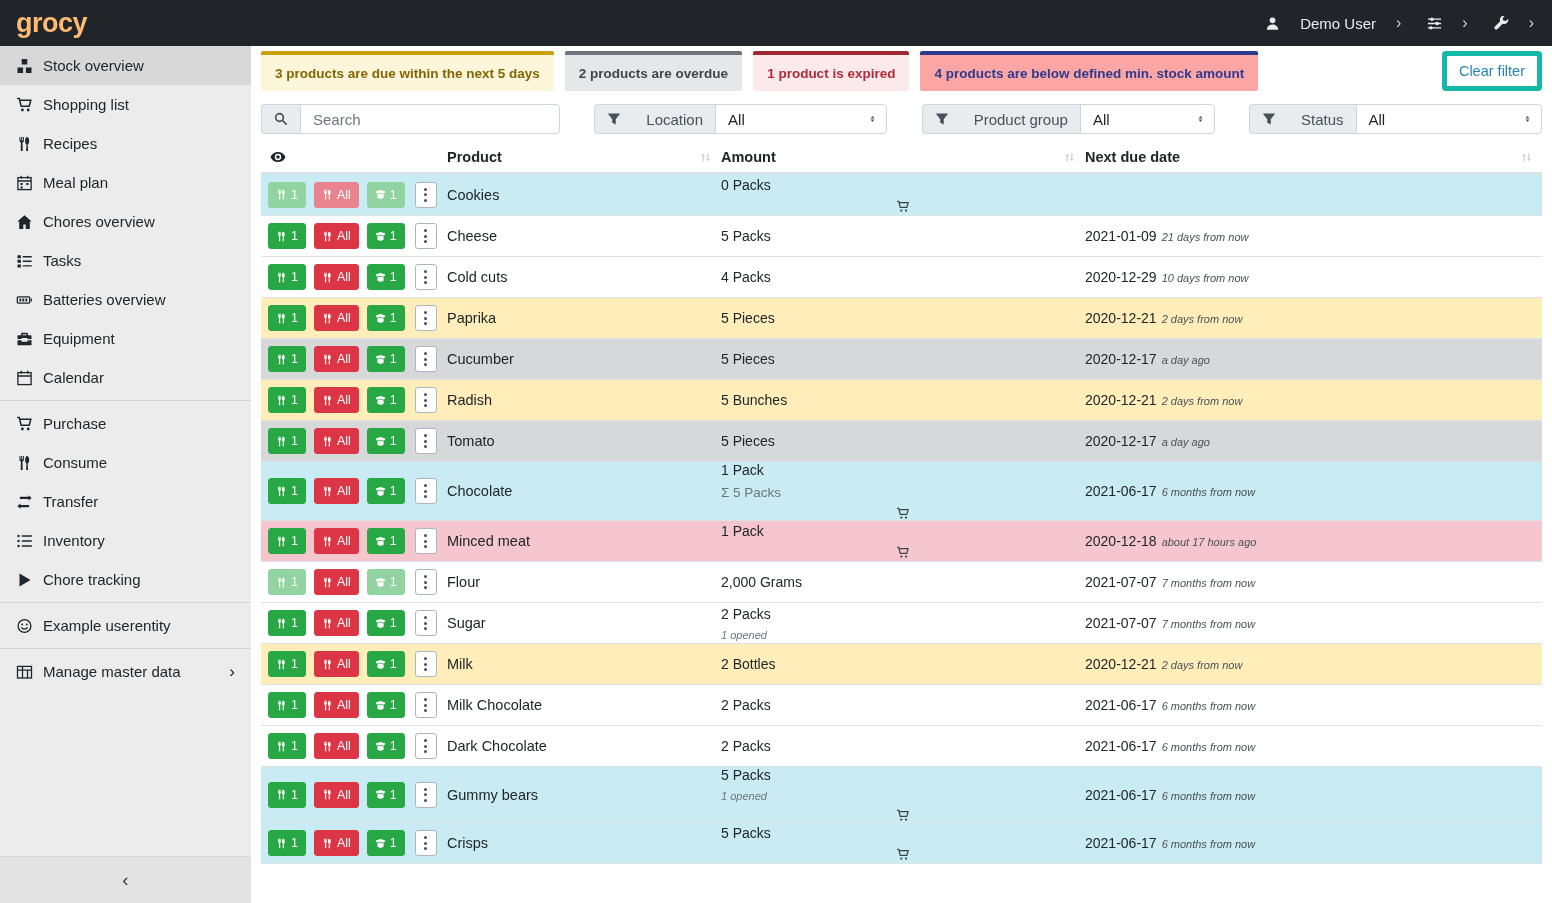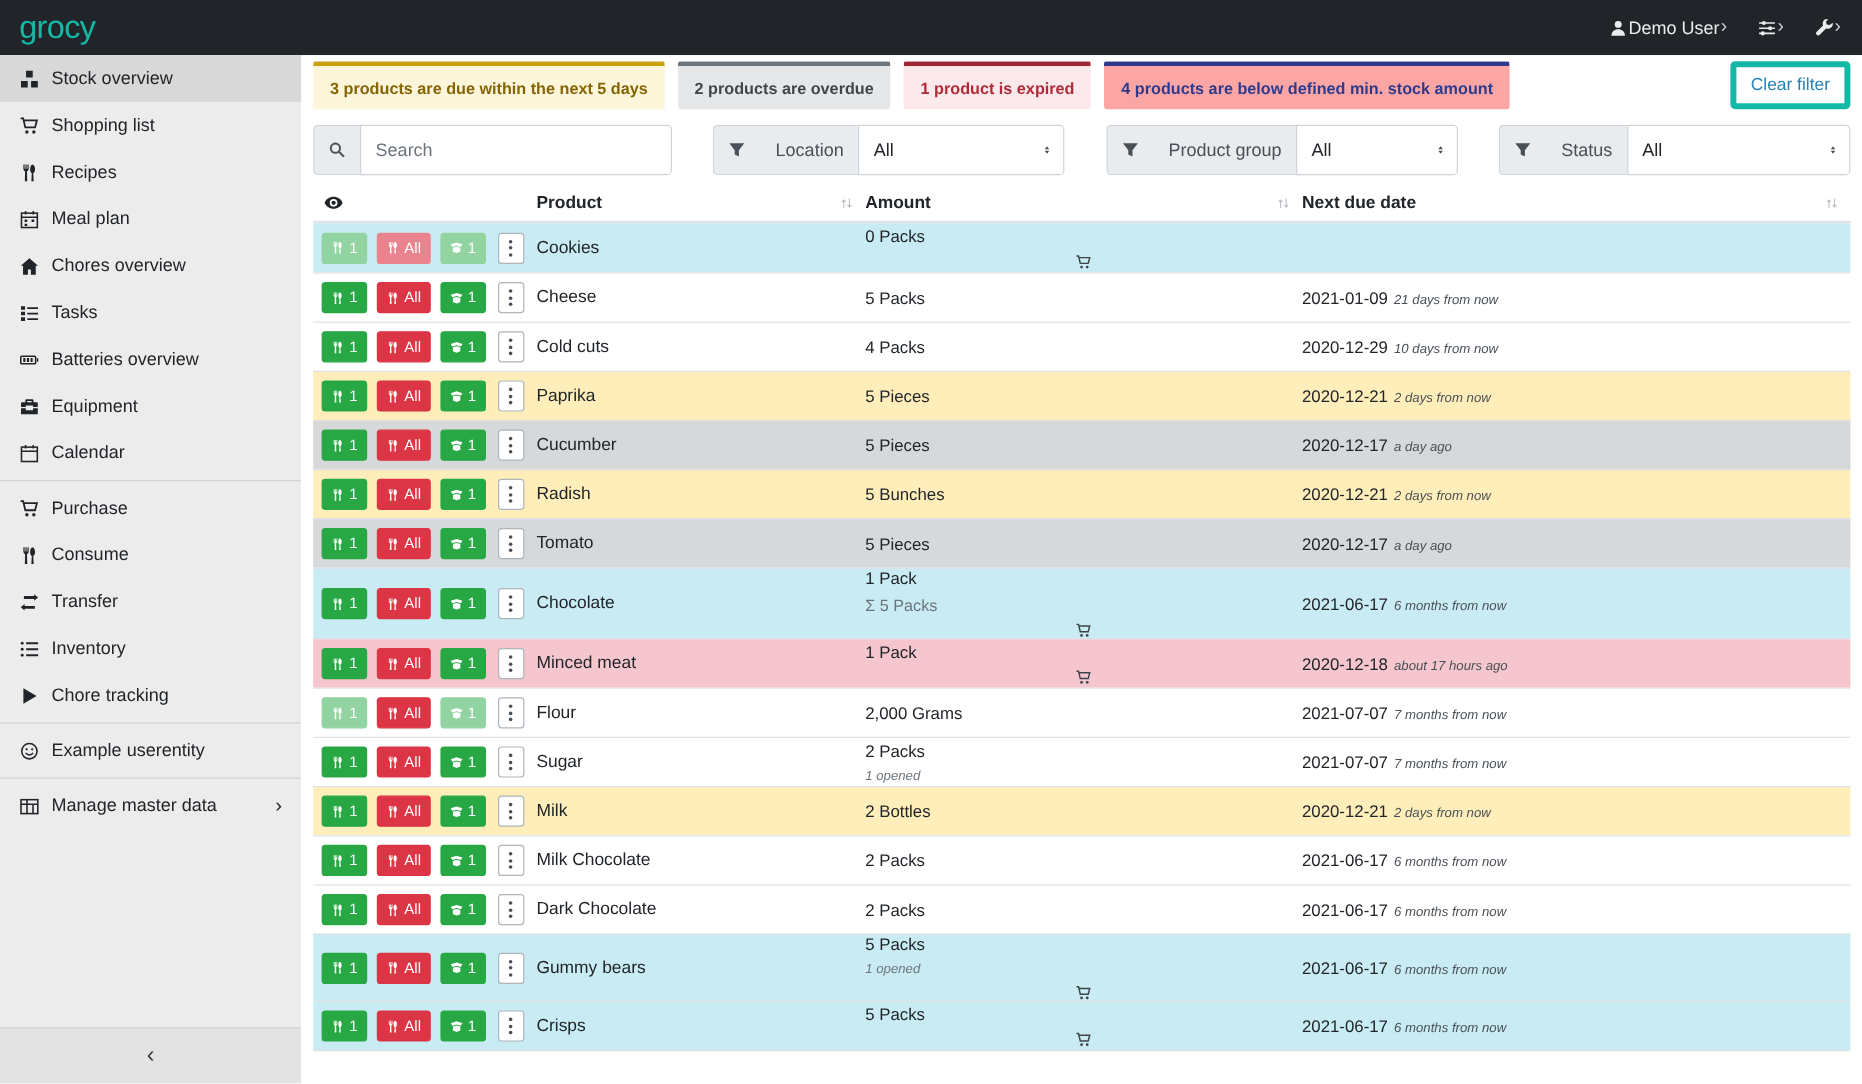--- a/index.html
+++ b/index.html
@@ -2,23 +2,23 @@
 <html><head>
 <meta charset="utf-8">
 <style>
   * { box-sizing: border-box; margin: 0; padding: 0; }
   html,body { width:1552px; height:903px; overflow:hidden; }
   body { font-family:"Liberation Sans", sans-serif; font-size:14px; color:#212529; background:#fff; }
   button { font-family:inherit; cursor:pointer; }
 
   
   .topbar { height:46px; background:#212529; display:flex; align-items:center; justify-content:space-between; padding:0 18px 0 16px; }
-  .brand { color:#14b8a6; font-size:27px; font-weight:400; letter-spacing:-.5px; cursor:pointer; }
+  .brand { color:#fdba74; font-size:27px; font-weight:700; letter-spacing:-.5px; cursor:pointer; }
   .topbar-right { display:flex; align-items:center; gap:26px; }
-  .topbar-item { display:flex; align-items:center; gap:1px; color:#e9ecef; font-size:15px; cursor:pointer; }
+  .topbar-item { display:flex; align-items:center; gap:20px; color:#e9ecef; font-size:15px; cursor:pointer; }
   .ticon { width:15px; height:15px; display:inline-flex; color:#e9ecef; }
   .chev { color:#ced4da; font-size:16px; line-height:1; }
 
   
   .layout { display:flex; height:857px; }
 
   
   .sidebar { width:251px; background:#ececec; display:flex; flex-direction:column; flex-shrink:0; }
   .side-item { display:flex; align-items:center; gap:10px; padding:10px 16px; font-size:15px; color:#212529; line-height:19px; cursor:pointer; }
   .side-item.active { background:#d8d8d8; }
@@ -40,21 +40,21 @@
   .banners { display:flex; align-items:stretch; gap:11px; margin:5px 0 13px; }
   .banner { border:0; border-top:4px solid; border-radius:2px; padding:8px 14px; font-size:13.5px; font-weight:700; display:flex; align-items:center; text-align:left; }
   .banner.warning   { background:#fdf6da; border-color:#c9a008; color:#856404;text-align:center; }
   .banner.secondary { background:#e6e7e8; border-color:#6c757d; color:#41464b; }
   .banner.danger    { background:#fbe9ec; border-color:#a02633; color:#b02a37; }
   .banner.info      { background:#fca5a5; border-color:#2e3a8c; color:#2e3a8c; }
   .clear-filter { margin-left:auto; align-self:center; background:#fff; border:5px solid #14b8a6; color:#2583b5; border-radius:4px; font-size:14.5px; padding:7px 12px; }
 
   
   .filters { display:flex; justify-content:space-between; margin-bottom:10px; }
-  .input-group { display:flex; height:42px; }
+  .input-group { display:flex; height:30px; }
   .w-search { width:299px; }
   .w-filter { width:293px; }
   .ig-prefix { background:#e9ecef; border:1px solid #ced4da; border-right:0; border-radius:4px 0 0 4px; display:flex; align-items:center; gap:25px; padding:0 12px; color:#495057; font-size:15px; flex-shrink:0; }
   .fic { width:14px; height:14px; display:inline-flex; color:#495057; }
   .ig-input { border:1px solid #ced4da; border-radius:0 4px 4px 0; padding:0 12px; font-size:15px; flex:1; min-width:0; color:#495057; outline:none; }
   .ig-input::placeholder { color:#6c757d; }
   .ig-select { position:relative; border:1px solid #ced4da; border-radius:0 4px 4px 0; background:#fff; flex:1; display:flex; align-items:center; padding:0 26px 0 12px; font-size:15px; color:#212529; cursor:pointer; }
   .sel-arrows { position:absolute; right:9px; top:50%; transform:translateY(-50%); width:9px; height:13px; display:inline-flex; color:#495057; }
 
   

